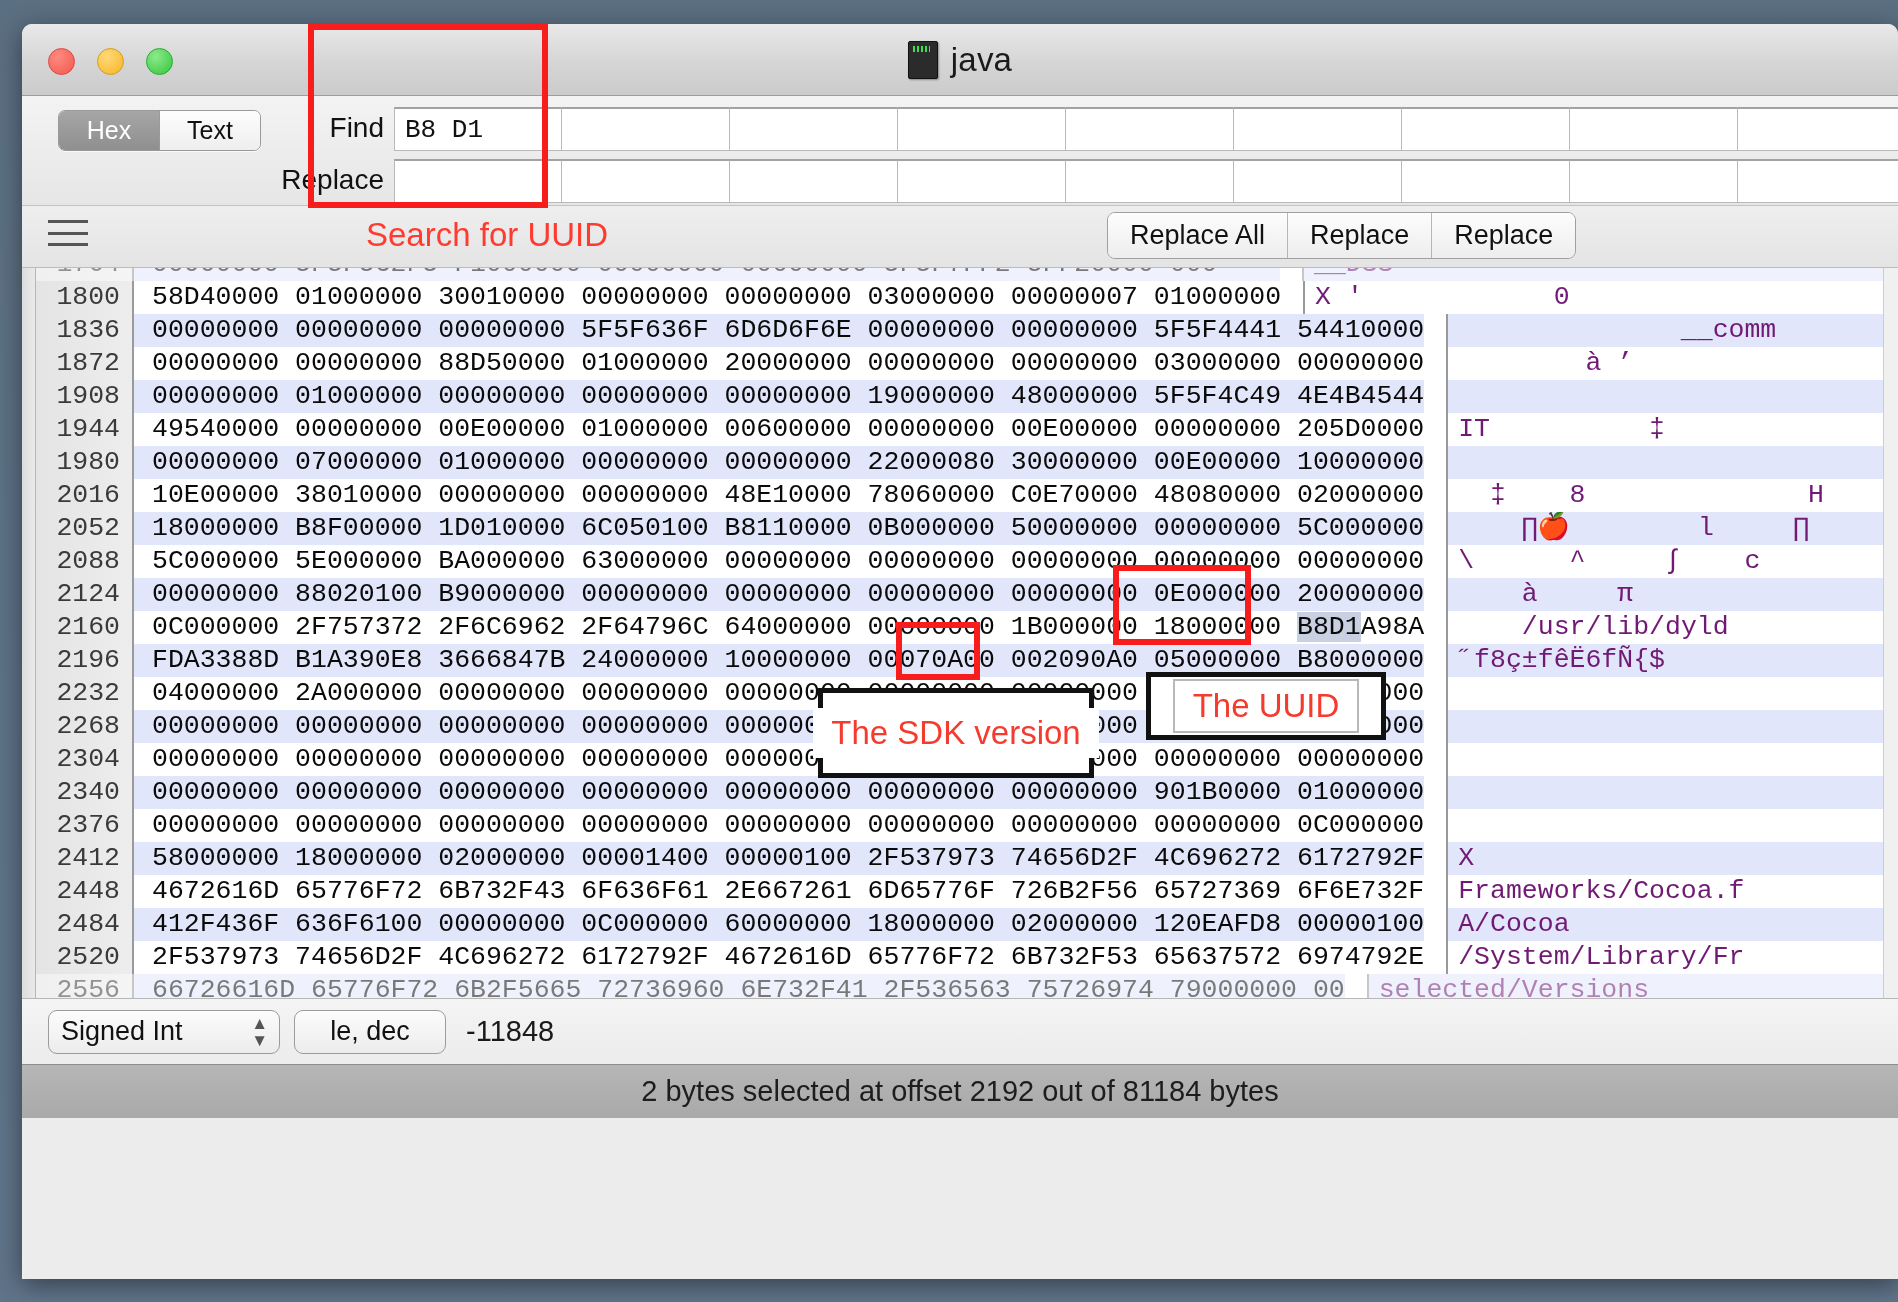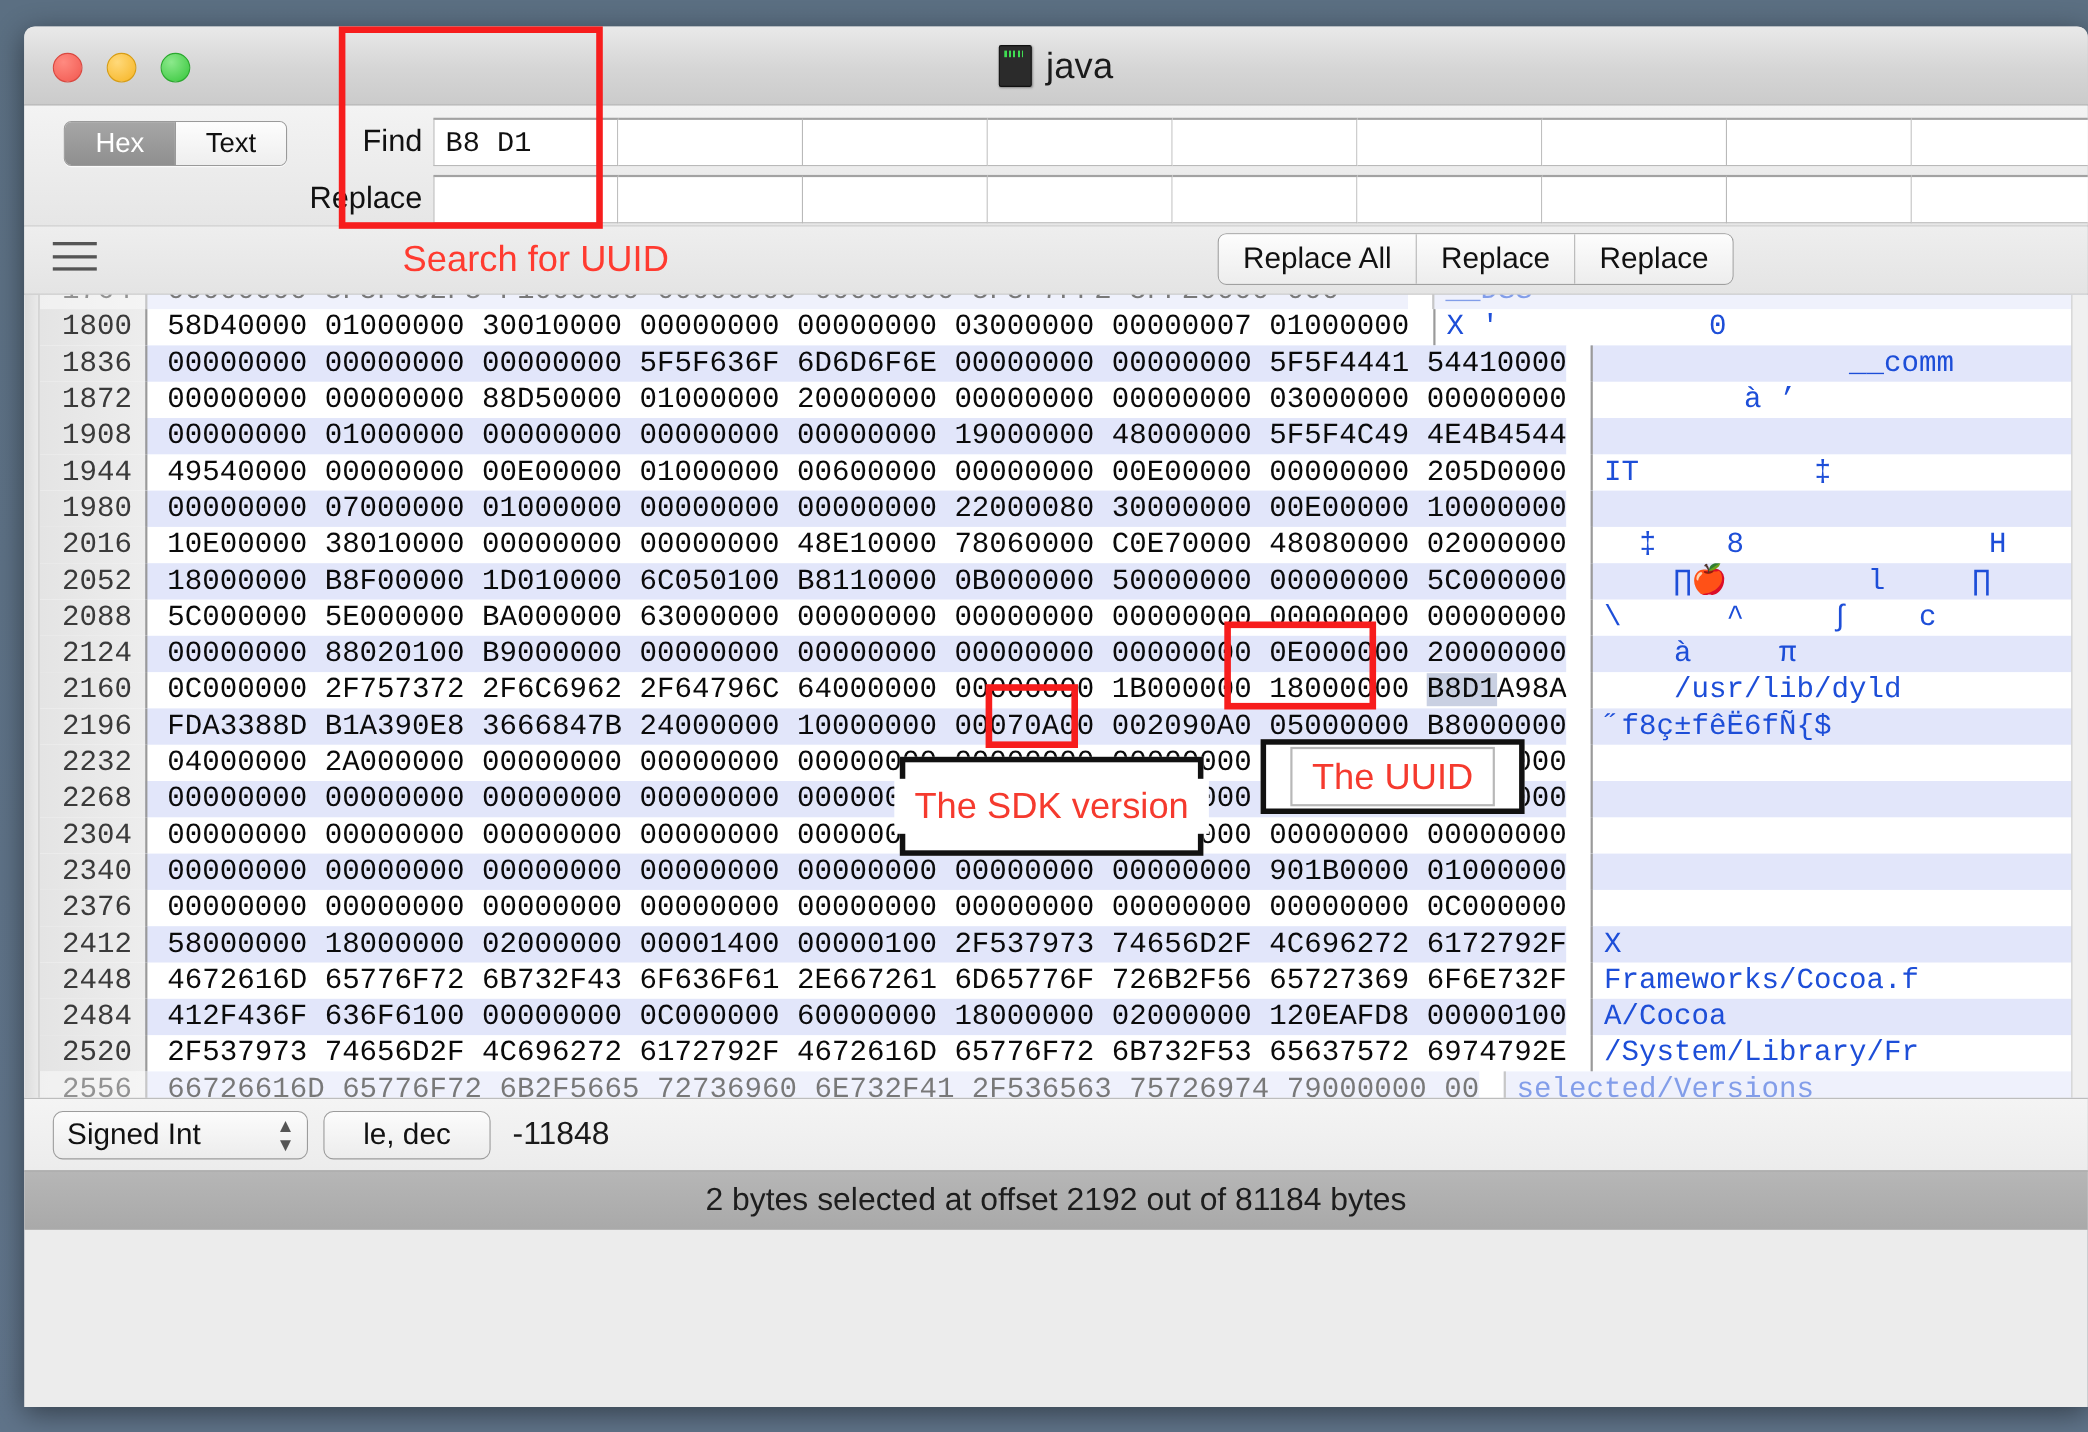--- a/index.html
+++ b/index.html
@@ -183,21 +183,21 @@
     flex: 0 0 1148px;
     padding-left: 18px;
     color: #0a0a0a;
     height: 33px; line-height: 33px;
     border-left: 2px solid #9a9a9a;
   }
   .hgap { flex: 0 0 22px; background:#fff; height:33px; }
   .hascii {
     flex: 1 1 auto;
     padding-left: 10px;
-    color: #1d4ed8;
+    color: #701a75;
     height: 33px; line-height: 33px;
     border-left: 2px solid #9a9a9a;
     overflow: hidden;
   }
   .sel-bytes { background:#c9d0e2; }
 
   
   #hex-sb {
     position: absolute; right: 0; top: 0; bottom: 0; width: 15px;
     background: #f0f0f0; border-left: 1px solid #cdcdcd;

